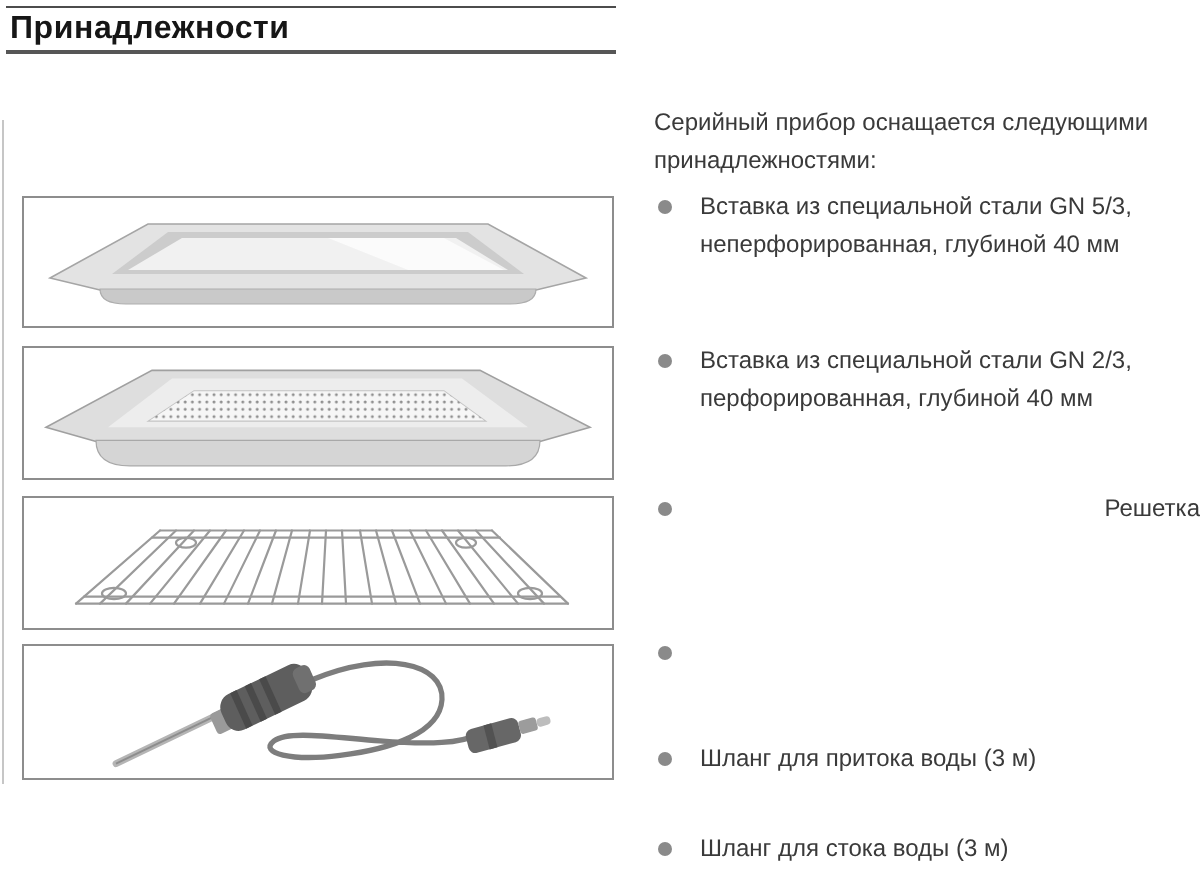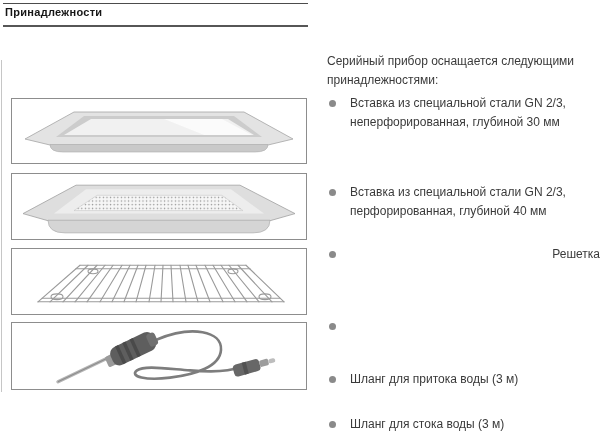--- a/index.html
+++ b/index.html
@@ -4,42 +4,42 @@
 <style>
   * { margin:0; padding:0; box-sizing:border-box; }
   html,body { background:#ffffff; }
   body { font-family:"Liberation Sans", sans-serif; }
   .page { position:relative; width:600px; height:435px; background:#fff; overflow:hidden; }
 
   
   .rule { position:absolute; left:3px; width:305px; background:#4c4c4c; }
   .rule-top { top:3px; height:1px; }
   .rule-bottom { top:25px; height:2px; background:#565656; }
-  .page-title { position:absolute; left:5px; top:6px; font-size:11px; font-weight:bold;
+  .page-title { position:absolute; left:5px; top:6px; font-size:16px; font-weight:bold;
                 color:#161616; letter-spacing:.3px; }
 
   
   .edge-line { position:absolute; left:1px; top:60px; width:1px; height:332px; background:#c6c6c6; }
 
   
   .figure-box { position:absolute; left:11px; width:296px; border:1px solid #8d8d8d; background:#fff; }
   .fig-1 { top:98px;  height:66px; }
   .fig-2 { top:173px; height:67px; }
   .fig-3 { top:248px; height:67px; }
   .fig-4 { top:322px; height:68px; }
   .figure-box svg { display:block; width:100%; height:100%; }
 
   
   .right-col { position:absolute; left:323px; top:0; width:277px;
                font-size:12px; line-height:19px; color:#3a3a3a; }
   .intro { position:absolute; top:52px; left:4px; width:277px; }
   .b-item { position:absolute; left:0; width:277px; padding-left:27px; }
   .b-item .dot { position:absolute; left:6px; top:6px; width:7px; height:7px;
                  border-radius:50%; background:#8a8a8a; }
-  .i0 { top:94px; }  .i1 { top:171px;margin-top:12px; } .i2 { top:245px;text-align:right; }
+  .i0 { top:94px; }  .i1 { top:171px; } .i2 { top:245px;text-align:right; }
   .i3 { top:317px; } .i4 { top:370px; } .i5 { top:415px; }
 </style>
 </head>
 <body>
 
 <div class="page">
 
   <div class="rule rule-top"></div>
   <h1 class="page-title">Принадлежности</h1>
   <div class="rule rule-bottom"></div>
@@ -133,21 +133,21 @@
         <rect x="257" y="39.8" width="7" height="4.2" rx="2" fill="#bdbdbd"></rect>
       </g>
     </svg>
   </div>
 
   <div class="right-col">
     <p class="intro">Серийный прибор оснащается следующими принадлежностями:</p>
 
     <div class="b-item i0">
       <span class="dot"></span>
-      <span>Вставка из специальной стали GN 2/3, неперфорированная, глубиной 30 мм</span>
+      <span>Вставка из специальной стали GN 5/3, неперфорированная, глубиной 40 мм</span>
     </div>
 
     <div class="b-item i1">
       <span class="dot"></span>
       <span>Вставка из специальной стали GN 2/3, перфорированная, глубиной 40 мм</span>
     </div>
 
     <div class="b-item i2">
       <span class="dot"></span>
       <span>Решетка</span>

